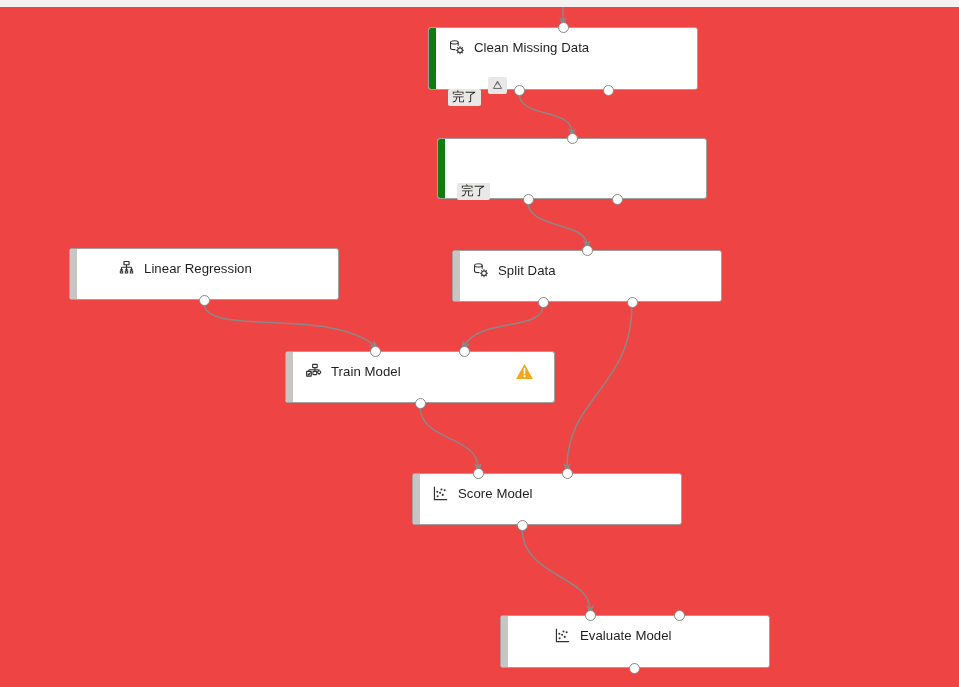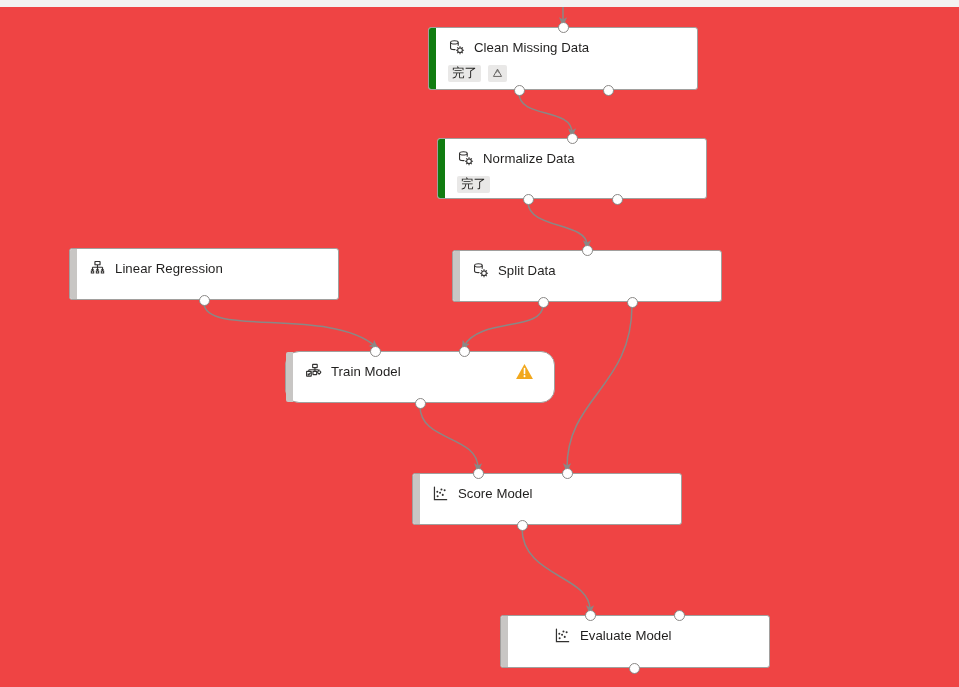--- a/index.html
+++ b/index.html
@@ -90,20 +90,21 @@
     margin-top: 9px;
   }
   .status-chip {
     background: #e9e8e7;
     color: #252423;
     font-size: 12.6px;
     line-height: 17px;
     padding: 0px 4px;
     border-radius: 2px;
     white-space: nowrap;
+    margin-top: 24px;
   }
   .reuse-chip {
     background: #e9e8e7;
     border-radius: 2px;
     width: 19px;
     height: 17px;
     display: flex;
     align-items: center;
     justify-content: center;
     color: #605e5c;
@@ -177,72 +178,60 @@
                 <path d="M8 2.6 L13.0 11.6 L3.0 11.6 Z"></path>
                 <path d="M6.3 7.1 L8 4.2 L9.7 7.1" stroke-width="0.9"></path>
               </svg>
             </span>
           </div>
         </div>
       </div>
       <div class="node" style="left: 437px; top: 131px; width: 270px; height: 61px;">
         <div class="node-statusbar done"></div>
         <div class="node-body">
+          <div class="node-badges">
+            <span class="status-chip">完了</span>
+          </div>
+        </div>
+      </div>
+      <div class="node" style="left: 69px; top: 241px; width: 270px; height: 52px; padding-left: 29px;">
+        <div class="node-statusbar"></div>
+        <div class="node-body">
+          <div class="node-titlerow">
+            <span class="node-icon">
+              <svg viewBox="0 0 16 16" width="17" height="17" fill="none" stroke="currentColor" stroke-width="1.1">
+                <rect x="5.6" y="1.4" width="4.8" height="3.1" rx="0.3"></rect>
+                <path d="M8 4.6v2.2M3.3 6.8h9.4M3.3 6.8v2.0M8 6.8v2.0M12.7 6.8v2.0"></path>
+                <path d="M2.2 9.0h2.2M6.9 9.0h2.2M11.6 9.0h2.2"></path>
+                <path d="M3.3 9.0v1.3M8 9.0v1.3M12.7 9.0v1.3"></path>
+                <path d="M2.2 10.3h2.2v1.9H2.2zM6.9 10.3h2.2v1.9H6.9zM11.6 10.3h2.2v1.9h-2.2z" stroke-width="1.0"></path>
+              </svg>
+            </span>
+            <span class="node-title">Linear Regression</span>
+          </div>
+        </div>
+      </div>
+      <div class="node" style="left: 452px; top: 243px; width: 270px; height: 52px; text-align: right;">
+        <div class="node-statusbar"></div>
+        <div class="node-body">
           <div class="node-titlerow">
             <span class="node-icon">
               <svg viewBox="0 0 16 16" width="17" height="17" fill="none" stroke="currentColor" stroke-width="1.05">
                 <path d="M2.4 3.2c0-.85 1.6-1.55 3.6-1.55s3.6.7 3.6 1.55-1.6 1.55-3.6 1.55S2.4 4.05 2.4 3.2z"></path>
                 <path d="M2.4 3.3v5.1c0 .85 1.6 1.55 3.6 1.55.35 0 .7-.02 1.02-.06"></path>
                 <path d="M9.6 3.3v3.0"></path>
                 <circle cx="11.3" cy="10.6" r="2.25"></circle>
                 <path d="M11.3 7.75v-.95M11.3 14.4v-.95M14.15 10.6h.95M7.5 10.6h.95M13.3 8.6l.65-.65M8.65 13.25l.65-.65M13.3 12.6l.65.65M8.65 7.95l.65.65"></path>
               </svg>
             </span>
-            <span class="node-title">Normalize Data</span>
-          </div>
-          <div class="node-badges">
-            <span class="status-chip">完了</span>
-          </div>
-        </div>
-      </div>
-      <div class="node" style="left: 69px; top: 241px; width: 270px; height: 52px;">
-        <div class="node-statusbar"></div>
-        <div class="node-body">
-          <div class="node-titlerow">
-            <span class="node-icon">
-              <svg viewBox="0 0 16 16" width="17" height="17" fill="none" stroke="currentColor" stroke-width="1.1">
-                <rect x="5.6" y="1.4" width="4.8" height="3.1" rx="0.3"></rect>
-                <path d="M8 4.6v2.2M3.3 6.8h9.4M3.3 6.8v2.0M8 6.8v2.0M12.7 6.8v2.0"></path>
-                <path d="M2.2 9.0h2.2M6.9 9.0h2.2M11.6 9.0h2.2"></path>
-                <path d="M3.3 9.0v1.3M8 9.0v1.3M12.7 9.0v1.3"></path>
-                <path d="M2.2 10.3h2.2v1.9H2.2zM6.9 10.3h2.2v1.9H6.9zM11.6 10.3h2.2v1.9h-2.2z" stroke-width="1.0"></path>
-              </svg>
-            </span>
-            <span class="node-title">Linear Regression</span>
-          </div>
-        </div>
-      </div>
-      <div class="node" style="left: 452px; top: 243px; width: 270px; height: 52px; text-align: right;">
-        <div class="node-statusbar"></div>
-        <div class="node-body">
-          <div class="node-titlerow">
-            <span class="node-icon">
-              <svg viewBox="0 0 16 16" width="17" height="17" fill="none" stroke="currentColor" stroke-width="1.05">
-                <path d="M2.4 3.2c0-.85 1.6-1.55 3.6-1.55s3.6.7 3.6 1.55-1.6 1.55-3.6 1.55S2.4 4.05 2.4 3.2z"></path>
-                <path d="M2.4 3.3v5.1c0 .85 1.6 1.55 3.6 1.55.35 0 .7-.02 1.02-.06"></path>
-                <path d="M9.6 3.3v3.0"></path>
-                <circle cx="11.3" cy="10.6" r="2.25"></circle>
-                <path d="M11.3 7.75v-.95M11.3 14.4v-.95M14.15 10.6h.95M7.5 10.6h.95M13.3 8.6l.65-.65M8.65 13.25l.65-.65M13.3 12.6l.65.65M8.65 7.95l.65.65"></path>
-              </svg>
-            </span>
             <span class="node-title">Split Data</span>
           </div>
         </div>
       </div>
-      <div class="node" style="left: 285px; top: 344px; width: 270px; height: 52px; border-radius: 14px;">
+      <div class="node" style="left: 285px; top: 344px; width: 270px; height: 52px;">
         <div class="node-statusbar"></div>
         <div class="node-body">
           <div class="node-titlerow">
             <span class="node-icon">
               <svg viewBox="0 0 16 16" width="17" height="17" fill="none" stroke="currentColor" stroke-width="1.05">
                 <rect x="7.2" y="1.3" width="4.3" height="3.0" rx="0.3"></rect>
                 <path d="M9.35 4.4v1.9M3.6 6.3h9.0M3.6 6.3v1.5M9.35 6.3v1.5M12.6 6.3v1.2"></path>
                 <rect x="1.5" y="7.9" width="4.4" height="4.4" rx="0.3"></rect>
                 <path d="M2.5 10.1l1.0 1.0 1.9-2.0" stroke-width="1.15"></path>
                 <rect x="7.5" y="7.9" width="3.5" height="3.0" rx="0.3"></rect>

